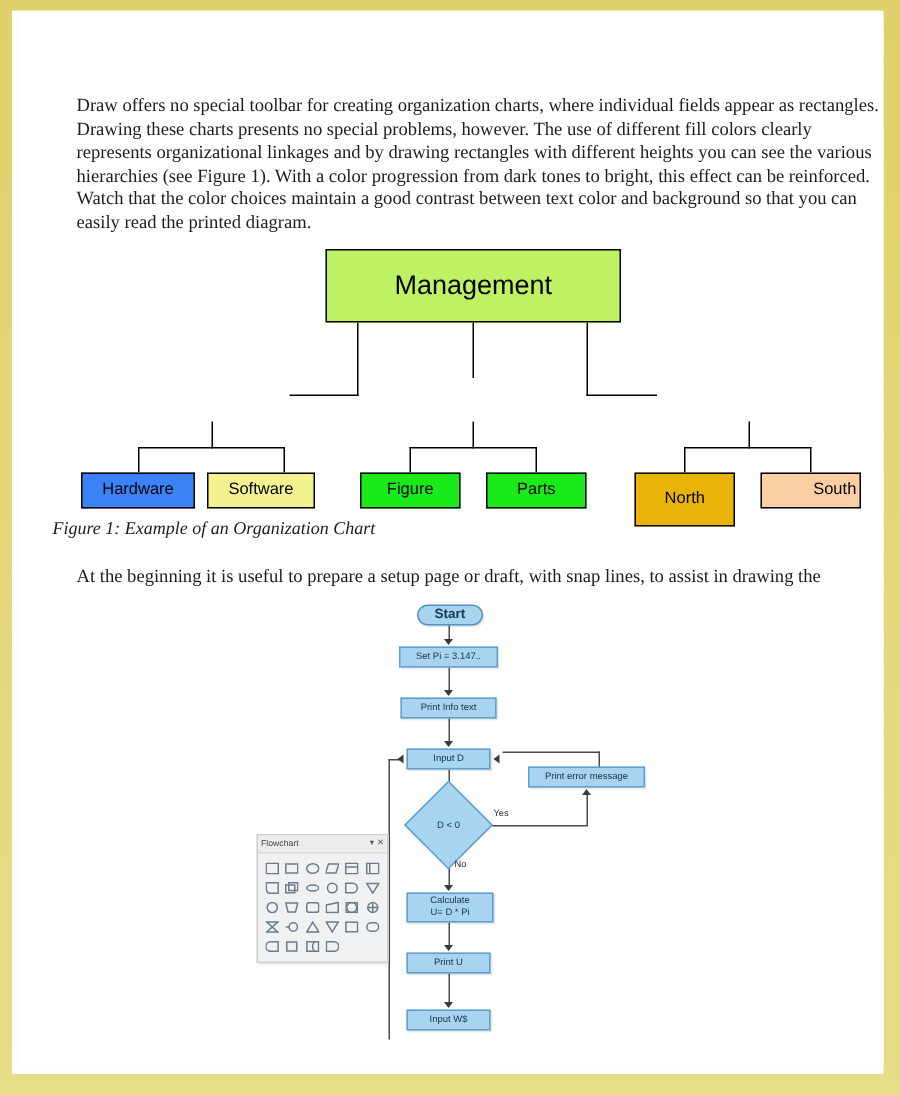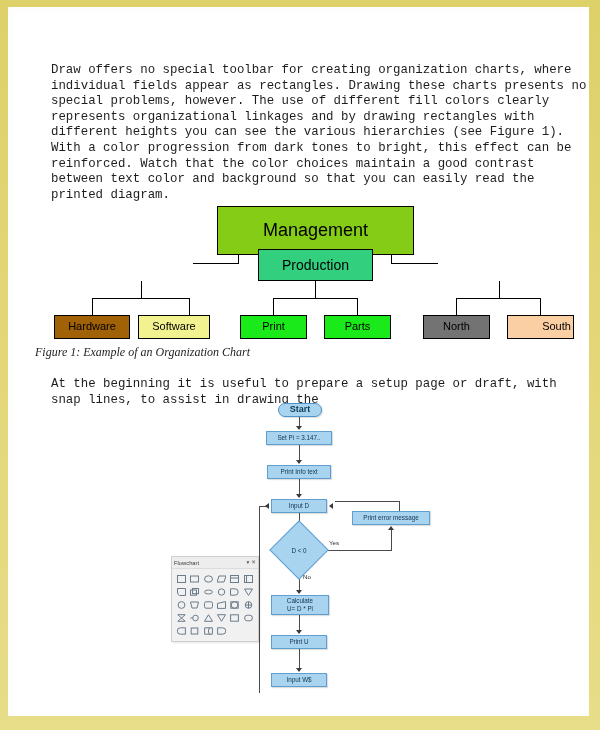--- a/index.html
+++ b/index.html
@@ -18,21 +18,21 @@
     background:#fdfdfb;
   }
   .inner-hairline{
     position:absolute;left:5px;top:4px;width:576px;height:702px;
     background:#ffffff;
   }
 
   
   .para{
     position:absolute;
-    font-family:Liberation Mono, monospace;
+    font-family:Liberation Serif, serif;
     font-size:12.4px;
     line-height:15.6px;
     color:#1d1d1d;
     text-align:left;
   }
   #intro-para{left:38px;top:52px;width:536px;}
   #setup-para{left:38px;top:366px;width:536px;}
   .caption{
     position:absolute;left:22px;top:334px;width:400px;
     font-family:"Liberation Serif", serif;
@@ -187,41 +187,38 @@
         <div class="org-line vline" style="left:302px;top:120px;height:18px;"></div>
         <div class="org-line hline" style="left:260px;top:137px;width:85px;"></div>
         <div class="org-line vline" style="left:260px;top:137px;height:17px;"></div>
         <div class="org-line vline" style="left:344px;top:137px;height:17px;"></div>
 
         <div class="org-line vline" style="left:486px;top:120px;height:18px;"></div>
         <div class="org-line hline" style="left:443px;top:137px;width:85px;"></div>
         <div class="org-line vline" style="left:443px;top:137px;height:17px;"></div>
         <div class="org-line vline" style="left:527px;top:137px;height:17px;"></div>
 
-        <div class="org-box" style="left:204px;top:5px;width:197px;height:49px;background:#84cc16;font-size:18px;margin-top:40px;">
+        <div class="org-box" style="left:204px;top:5px;width:197px;height:49px;background:#bef264;font-size:18px;">
           <span>Management</span>
         </div>
 
-        <div class="org-box" style="left:245px;top:88px;width:115px;height:32px;background:#32d07e;font-size:14px;">
-          <span>Production</span>
-        </div>
-
-        <div class="org-box" style="left:41px;top:154px;width:76px;height:24px;background:#a16207;font-size:11px;">
+
+        <div class="org-box" style="left:41px;top:154px;width:76px;height:24px;background:#3b82f6;font-size:11px;">
           <span>Hardware</span>
         </div>
         <div class="org-box" style="left:125px;top:154px;width:72px;height:24px;background:#f2f291;font-size:11px;justify-content:center;">
           <span>Software</span>
         </div>
         <div class="org-box" style="left:227px;top:154px;width:67px;height:24px;background:#1aea1a;font-size:11px;">
-          <span>Print</span>
+          <span>Figure</span>
         </div>
         <div class="org-box" style="left:311px;top:154px;width:67px;height:24px;background:#1aea1a;font-size:11px;">
           <span>Parts</span>
         </div>
-        <div class="org-box" style="left:410px;top:154px;width:67px;height:24px;background:#737373;font-size:11px;">
+        <div class="org-box" style="left:410px;top:154px;width:67px;height:36px;background:#eab308;font-size:11px;">
           <span>North</span>
         </div>
         <div class="org-box" style="left:494px;top:154px;width:67px;height:24px;background:#fbcfa4;font-size:11px;padding-left:32px;">
           <span>South</span>
         </div>
       </div>
 
       <div class="caption">Figure 1: Example of an Organization Chart</div>
 
       <div class="para" id="setup-para">At the beginning it is useful to prepare a setup page or draft, with snap lines, to assist in drawing the</div>

